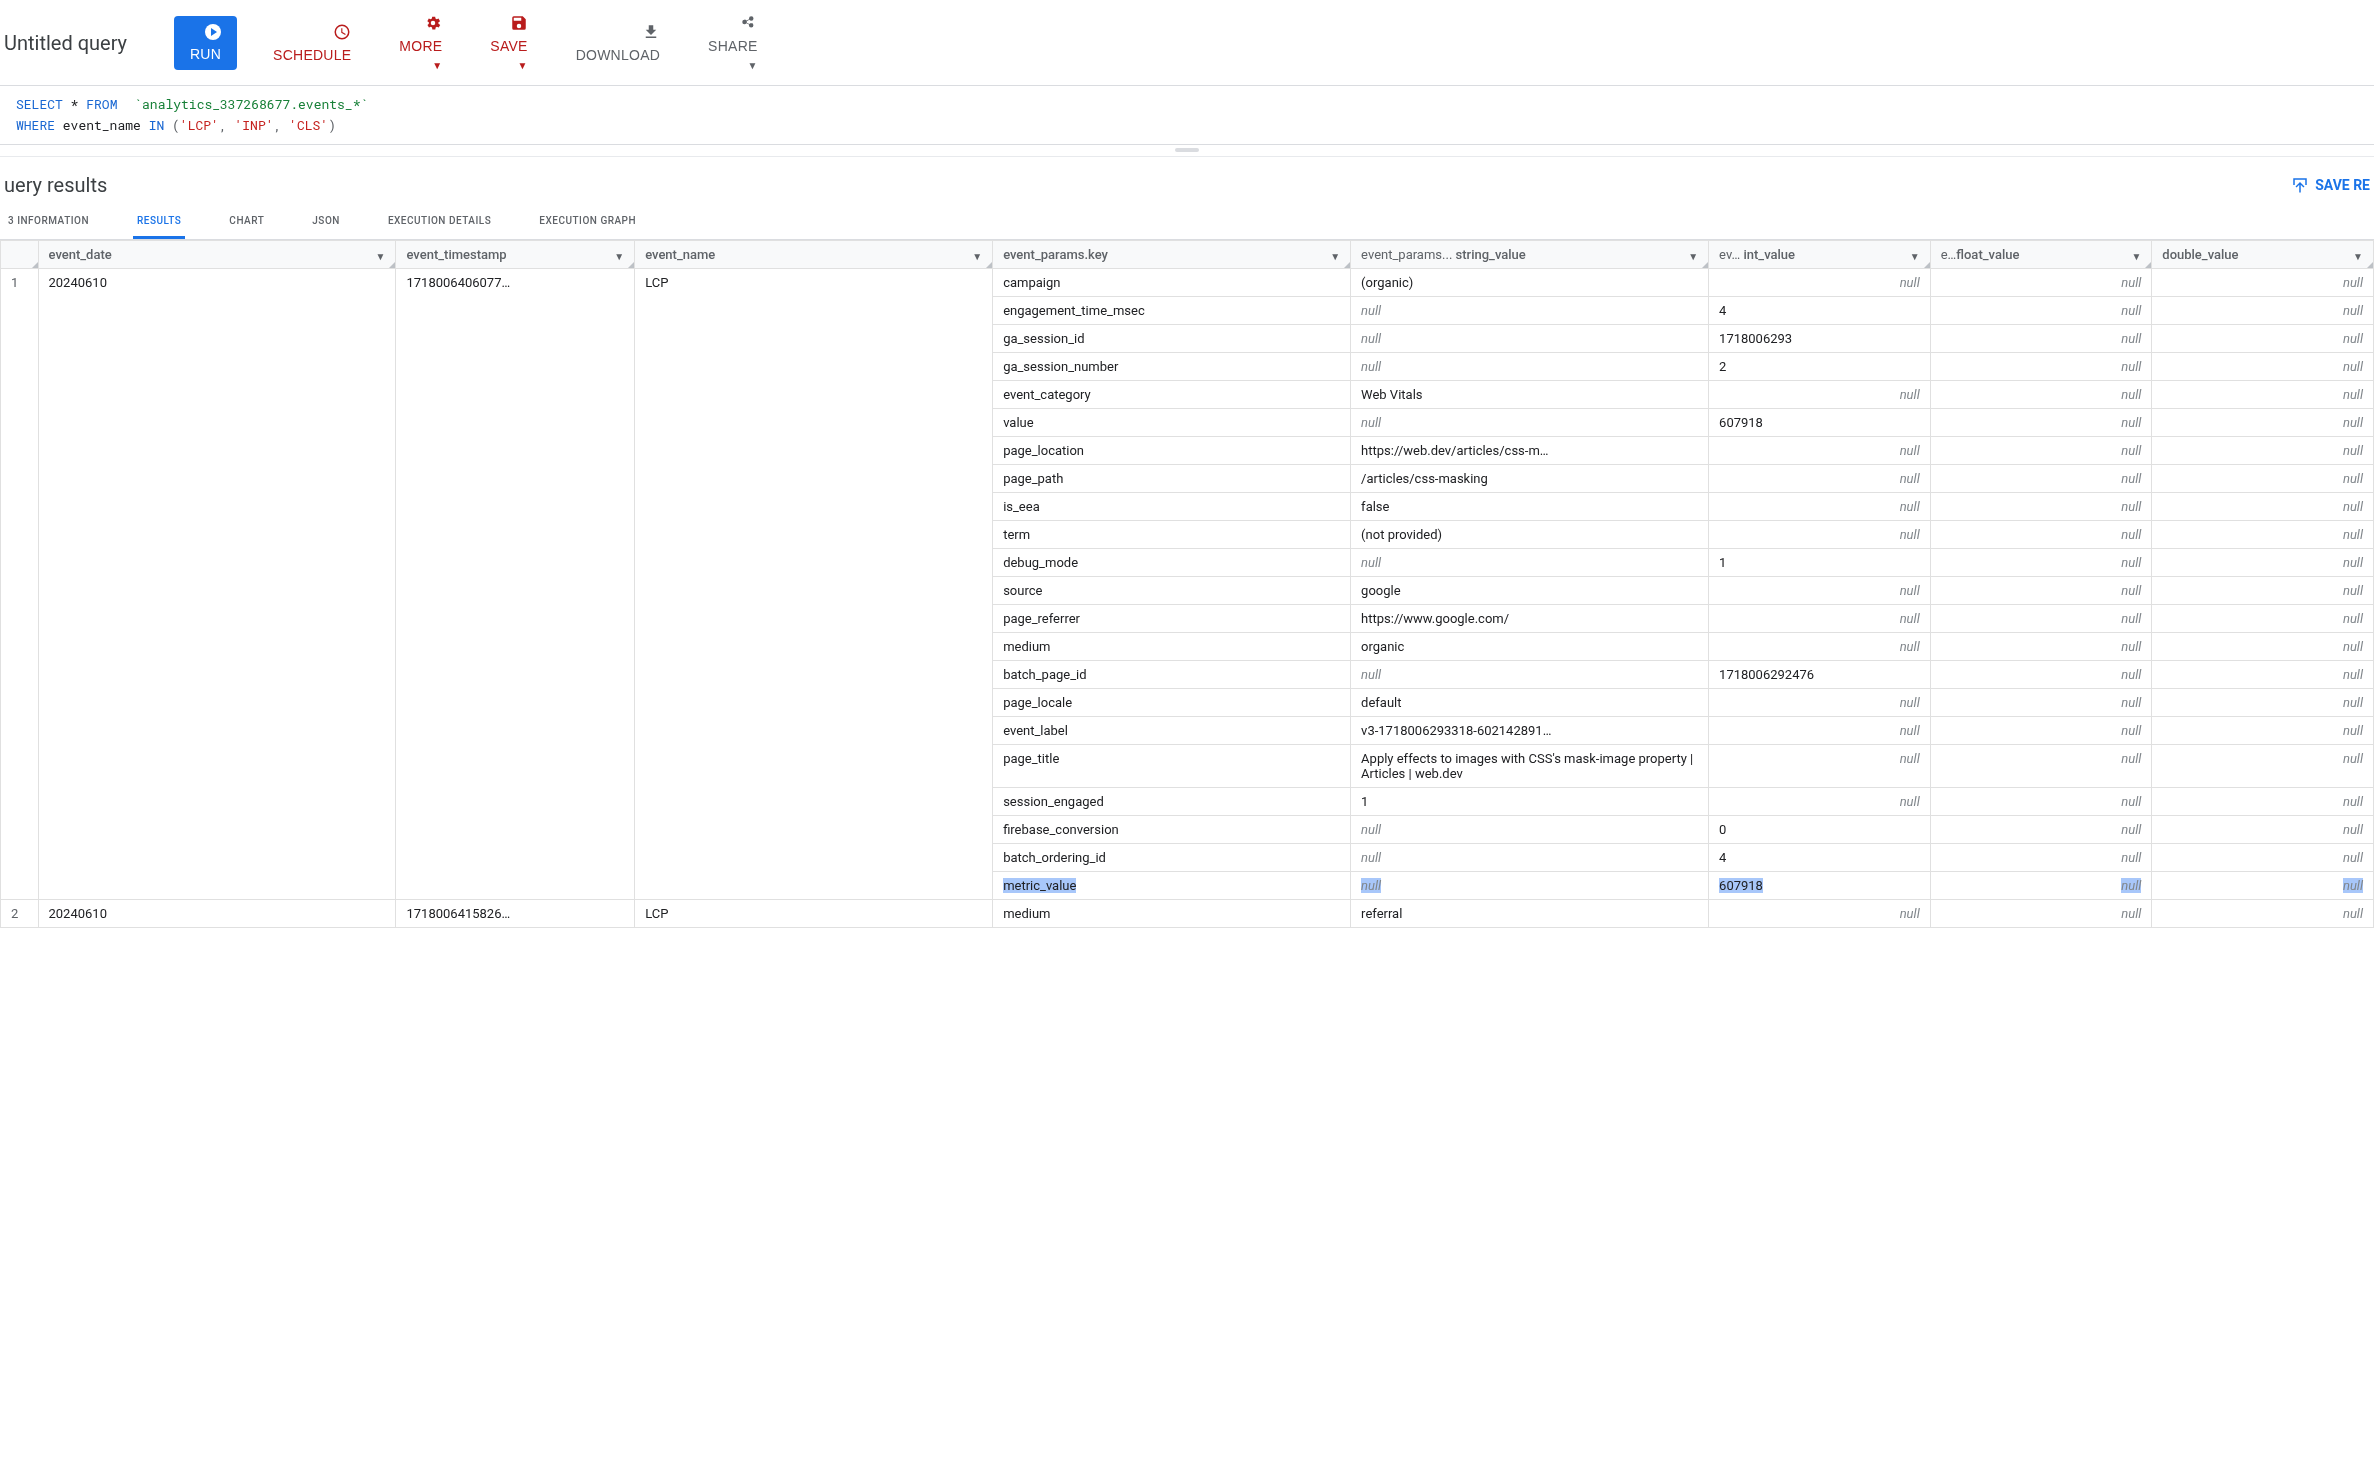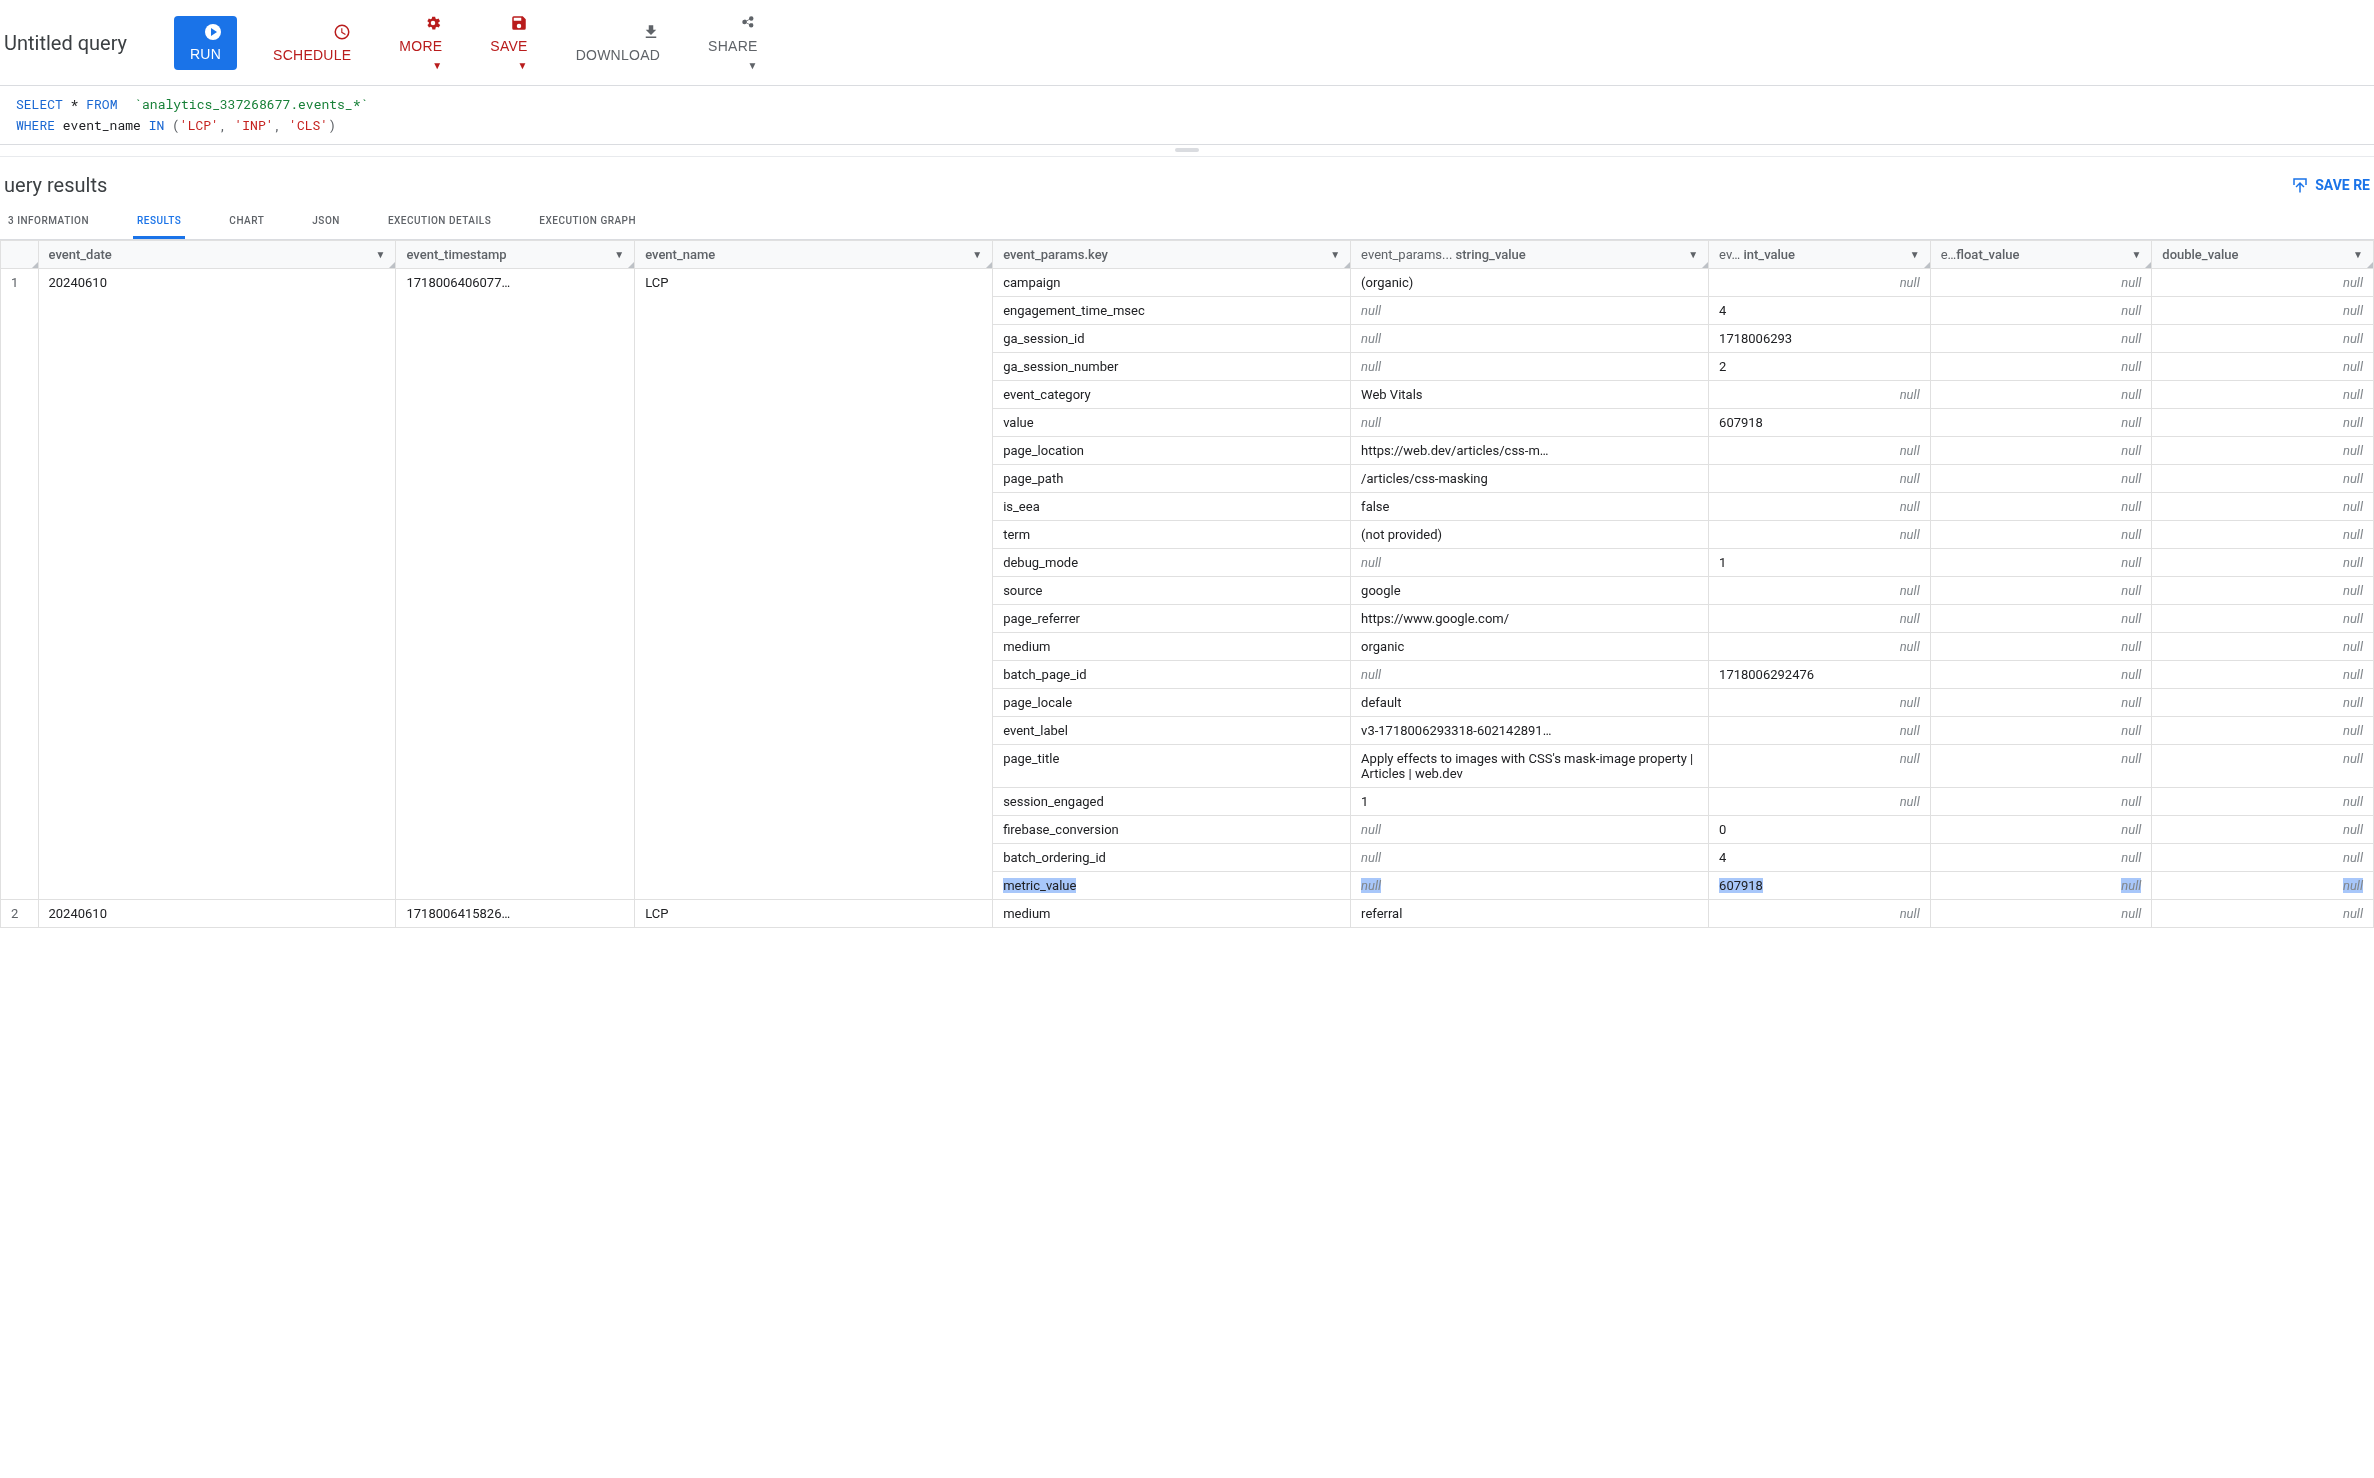--- a/index.html
+++ b/index.html
@@ -23,21 +23,21 @@
 .results-header { display: flex; justify-content: space-between; align-items: center; padding: 16px 4px 4px 4px; text-align: center; }
 .results-title { font-size: 20px; color: #3c4043; }
 .save-results-btn { color: #1a73e8; font-weight: 700; display: flex; align-items: center; gap: 6px; cursor: pointer; font-size: 14px; }
 .tabs { display: flex; gap: 40px; padding: 4px 4px 0 4px; border-bottom: 1px solid #dadce0; }
 .tab { padding: 10px 4px; font-weight: 500; font-size: 10px; color: #5f6368; cursor: pointer; letter-spacing: 0.5px; border-bottom: 3px solid transparent; }
 .tab.active { color: #1a73e8; border-bottom-color: #1a73e8; }
 table.data { border-collapse: collapse; width: 100%; table-layout: fixed; }
 table.data th, table.data td { border: 1px solid #e0e0e0; padding: 6px 10px; font-size: 13px; text-align: left; overflow: hidden; white-space: nowrap; text-overflow: ellipsis; vertical-align: top; }
 table.data td.wrap { white-space: normal; }
 table.data th { background: #f8f9fa; font-weight: 500; color: #5f6368; position: relative; }
-table.data th .hd { display: flex; align-items: center; justify-content: space-between; gap: 12px; }
+table.data th .hd { display: flex; align-items: flex-end; justify-content: space-between; gap: 12px; }
 table.data th .arr { font-size: 10px; color: #5f6368; }
 table.data th::after { content: ""; position: absolute; right: 0; bottom: 0; width: 0; height: 0; border-left: 6px solid transparent; border-bottom: 6px solid #bdc1c6; }
 .null { font-style: italic; color: #80868b; }
 .num { text-align: right; }
 .rownum { text-align: right; color: #5f6368; background: #fff; }
 .highlight { background: #a8c7fa; }
 col.c-row { width: 22px; }
 col.c-date { width: 210px; }
 col.c-ts { width: 140px; }
 col.c-name { width: 210px; }

